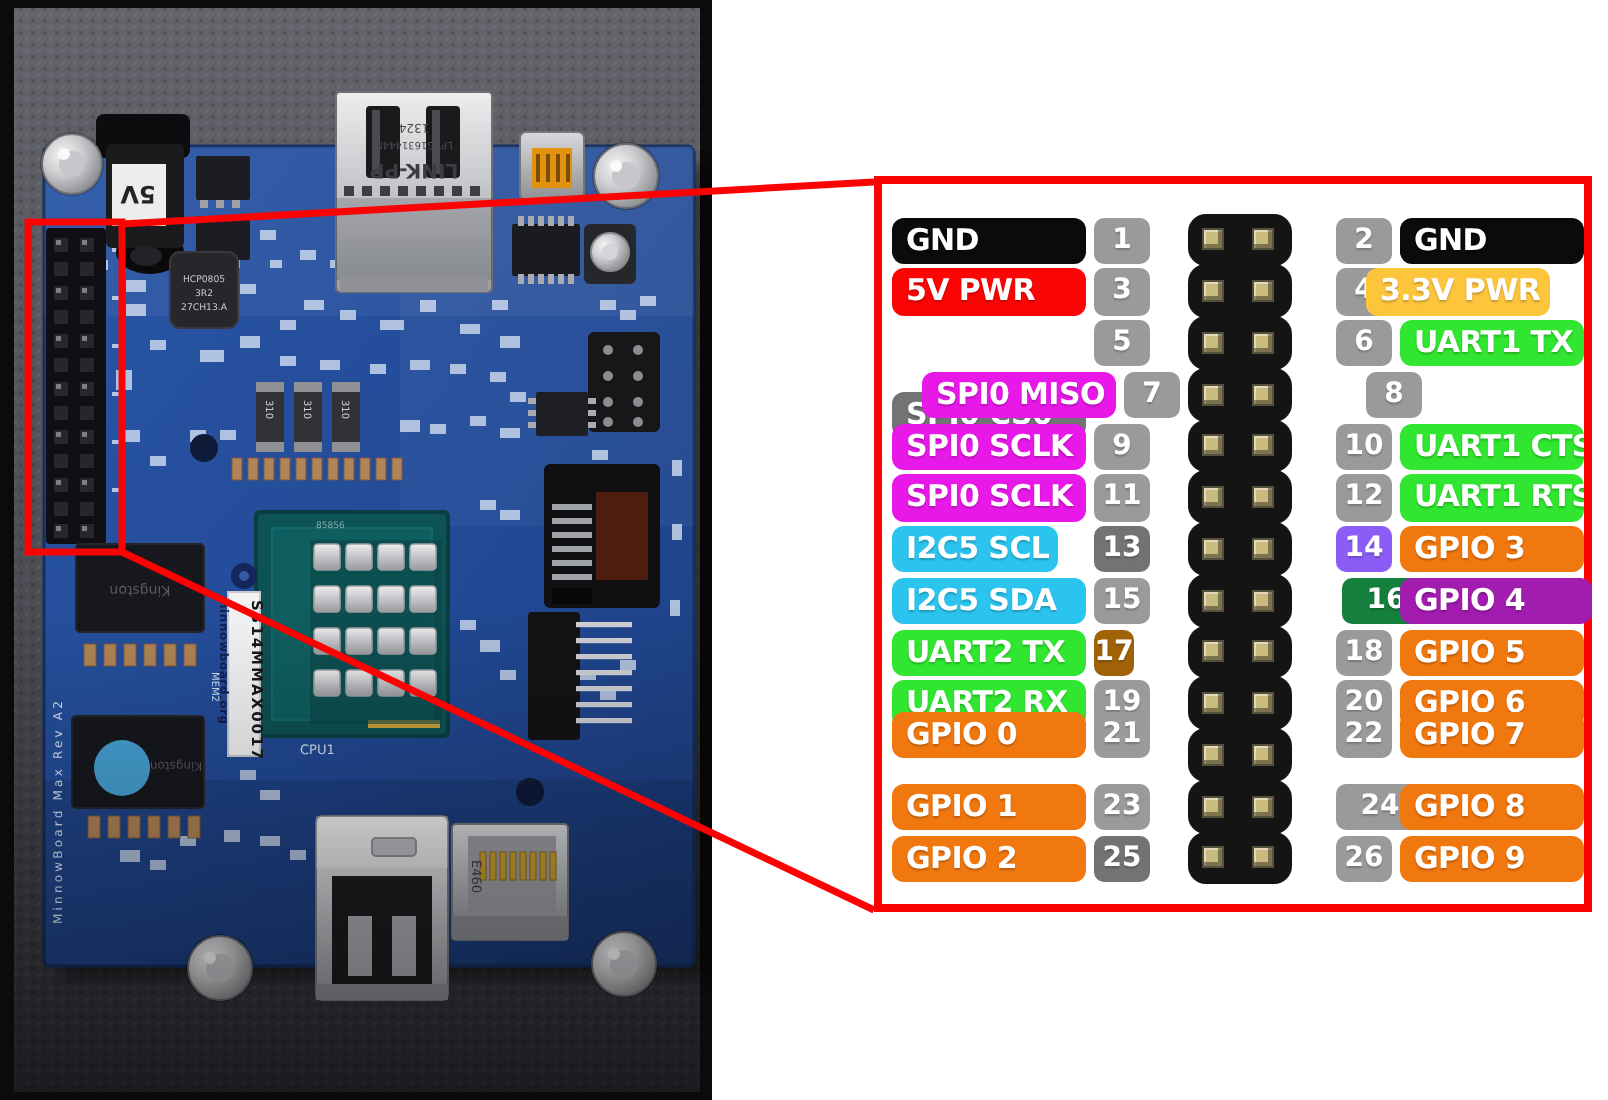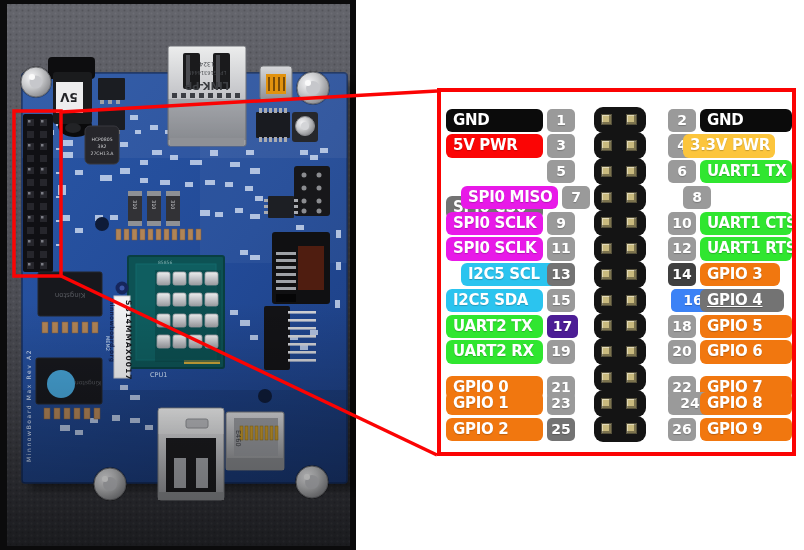--- a/index.html
+++ b/index.html
@@ -584,44 +584,44 @@
         <div class="pchip" style="left: 227px; width: 28px; background: rgb(154, 154, 154);">10</div>
         <div class="plabel" style="left: 259px; width: 92px; background: rgb(48, 230, 48);">UART1 CTS</div>
       </div>
       <div class="prow" style="top: 145.25px;">
         <div class="plabel" style="left: 5px; width: 97px; background: rgb(232, 25, 232);">SPI0 SCLK</div>
         <div class="pchip" style="left: 106px; width: 28px; background: rgb(154, 154, 154);">11</div>
         <div class="pchip" style="left: 227px; width: 28px; background: rgb(154, 154, 154);">12</div>
         <div class="plabel" style="left: 259px; width: 92px; background: rgb(48, 230, 48);">UART1 RTS</div>
       </div>
       <div class="prow" style="top: 171px;">
-        <div class="plabel" style="left: 20px; width: 97px; background: rgb(43, 196, 239);">I2C5 SCL</div>
+        <div class="plabel" style="left: 5px; width: 83px; background: rgb(43, 196, 239);">I2C5 SCL</div>
         <div class="pchip" style="left: 106px; width: 28px; background: #737373;">13</div>
-        <div class="pchip" style="left: 227px; width: 28px; background: #404040;">14</div>
-        <div class="plabel" style="left: 259px; width: 80px; background: rgb(241, 119, 15);">GPIO 3</div>
+        <div class="pchip" style="left: 227px; width: 28px; background: #8b5cf6;">14</div>
+        <div class="plabel" style="left: 259px; width: 92px; background: rgb(241, 119, 15);">GPIO 3</div>
       </div>
       <div class="prow" style="top: 196.75px;">
         <div class="plabel" style="left: 5px; width: 97px; background: rgb(43, 196, 239);">I2C5 SDA</div>
         <div class="pchip" style="left: 106px; width: 28px; background: rgb(154, 154, 154);">15</div>
-        <div class="pchip" style="left: 230px; width: 44px; background: #3b82f6;">16</div>
-        <div class="plabel" style="left: 259px; width: 84px; background: #737373; text-decoration: underline;">GPIO 4</div>
+        <div class="pchip" style="left: 230px; width: 44px; background: #15803d;">16</div>
+        <div class="plabel" style="left: 259px; width: 96px; background: #a21caf;">GPIO 4</div>
       </div>
       <div class="prow" style="top: 222.5px;">
         <div class="plabel" style="left: 5px; width: 97px; background: rgb(48, 230, 48);">UART2 TX</div>
-        <div class="pchip" style="left: 106px; width: 31px; background: #4c1d95;">17</div>
+        <div class="pchip" style="left: 106px; width: 20px; background: #a16207;">17</div>
         <div class="pchip" style="left: 227px; width: 28px; background: rgb(154, 154, 154);">18</div>
         <div class="plabel" style="left: 259px; width: 92px; background: rgb(241, 119, 15);">GPIO 5</div>
       </div>
       <div class="prow" style="top: 248.25px;">
         <div class="plabel" style="left: 5px; width: 97px; background: rgb(48, 230, 48);">UART2 RX</div>
         <div class="pchip" style="left: 106px; width: 28px; background: rgb(154, 154, 154);">19</div>
         <div class="pchip" style="left: 227px; width: 28px; background: rgb(154, 154, 154);">20</div>
         <div class="plabel" style="left: 259px; width: 92px; background: rgb(241, 119, 15);">GPIO 6</div>
       </div>
-      <div class="prow" style="top: 284px;">
+      <div class="prow" style="top: 264px;">
         <div class="plabel" style="left: 5px; width: 97px; background: rgb(241, 119, 15);">GPIO 0</div>
         <div class="pchip" style="left: 106px; width: 28px; background: rgb(154, 154, 154);">21</div>
         <div class="pchip" style="left: 227px; width: 28px; background: rgb(154, 154, 154); text-align: center;">22</div>
         <div class="plabel" style="left: 259px; width: 92px; background: rgb(241, 119, 15);">GPIO 7</div>
       </div>
       <div class="prow" style="top: 299.75px;">
         <div class="plabel" style="left: 5px; width: 97px; background: rgb(241, 119, 15);">GPIO 1</div>
         <div class="pchip" style="left: 106px; width: 28px; background: rgb(154, 154, 154);">23</div>
         <div class="pchip" style="left: 227px; width: 44px; background: rgb(154, 154, 154);">24</div>
         <div class="plabel" style="left: 259px; width: 92px; background: rgb(241, 119, 15);">GPIO 8</div>

